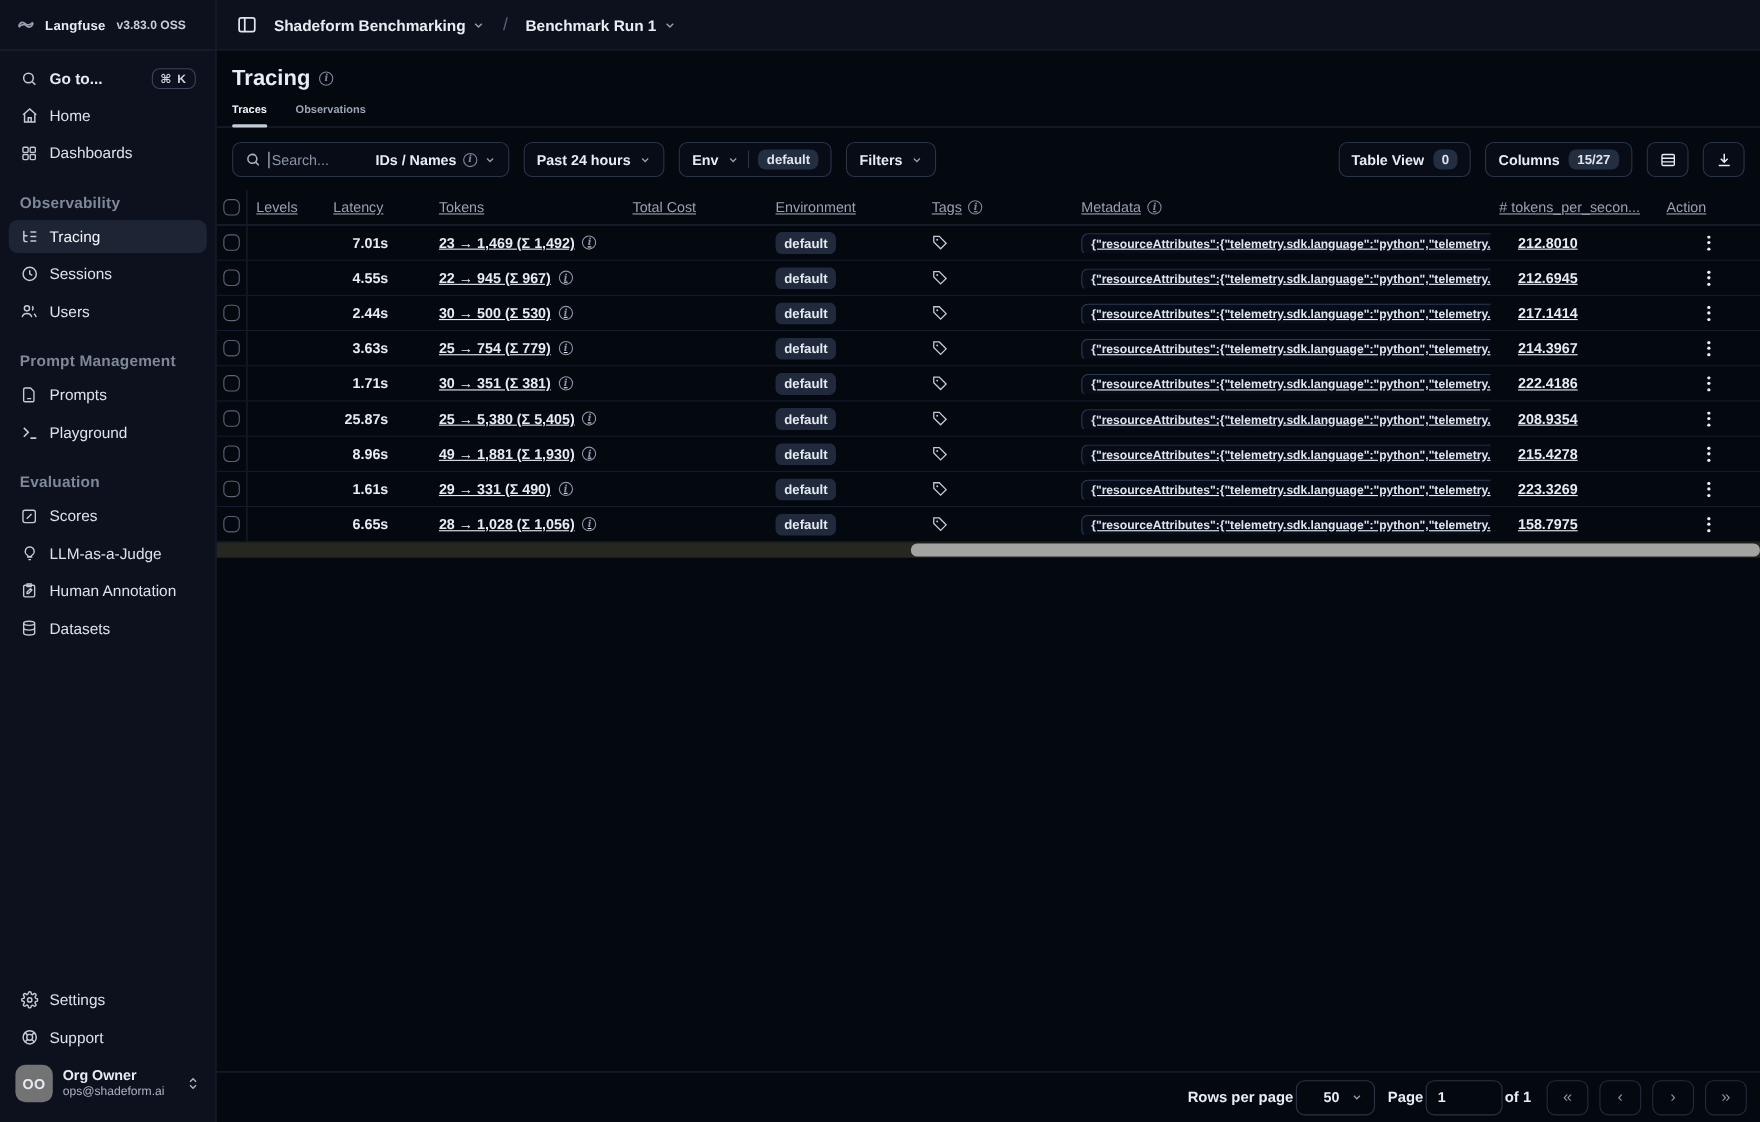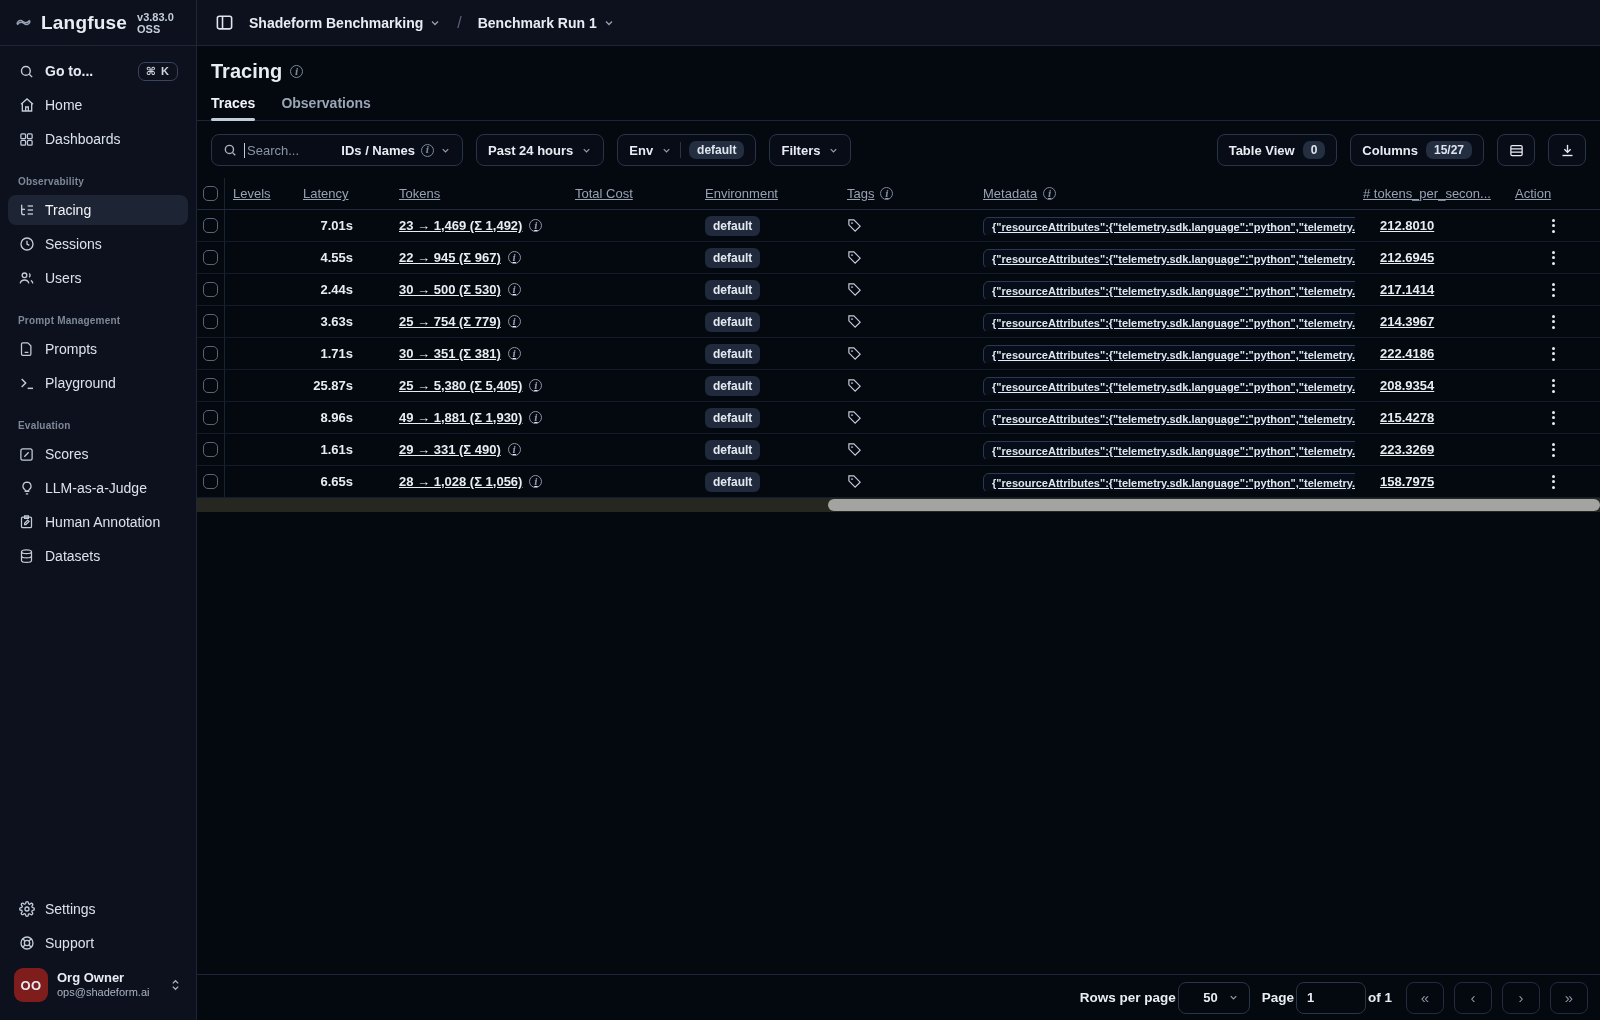--- a/index.html
+++ b/index.html
@@ -5,55 +5,55 @@
   * { margin:0; padding:0; box-sizing:border-box; }
   html,body { width:1600px; height:1020px; overflow:hidden; background:#04080f;
     font-family:"Liberation Sans","DejaVu Sans",sans-serif; color:#e8ecf3; }
   .app { display:flex; width:1600px; height:1020px; }
 
   
   .sidebar { width:197px; min-width:197px; height:100%; background:#0c111d;
     border-right:1px solid #1d2637; display:flex; flex-direction:column; }
   .logo-row { height:46px; display:flex; align-items:center; gap:8px; padding:0 14px;
     border-bottom:1px solid #1d2637; }
-  .brand { font-size:19px; font-weight:700; letter-spacing:.2px; }
+  .brand { font-size:12px; font-weight:700; letter-spacing:.2px; }
   .version { font-size:11px; font-weight:700; color:#c6cedb; margin-left:2px; }
   .sidebar-body { flex:1; display:flex; flex-direction:column; padding:10px 8px 12px; overflow:hidden; }
   .side-item { display:flex; align-items:center; gap:10px; height:30px; padding:0 10px;
     border-radius:8px; font-size:14px; font-weight:500; color:#dbe2ec; cursor:pointer; margin-bottom:4px; }
   .side-item .ic { width:17px; height:17px; display:flex; align-items:center; justify-content:center; color:#c3cbd8; flex:0 0 17px; }
   .side-item.active { background:#1d2433; color:#f3f6fa; }
   .goto { justify-content:flex-start; position:relative; color:#e6ebf3; font-weight:600; }
   .kbd { margin-left:auto; border:1px solid #3a445a; border-radius:7px; font-size:11px; font-weight:600;
     color:#cdd5e1; padding:2px 7px; letter-spacing:1px; }
-  .section-label { font-size:10px; font-weight:700; color:#7e8899; margin:18px 10px 8px; letter-spacing:.2px; }
+  .section-label { font-size:14px; font-weight:700; color:#7e8899; margin:18px 10px 8px; letter-spacing:.2px; }
   .sidebar-bottom { margin-top:auto; }
   .user-card { display:flex; align-items:center; gap:9px; padding:6px 6px; border-radius:8px; }
-  .avatar { width:34px; height:34px; border-radius:9px; background:#7f1d1d; color:#e6ebf3;
+  .avatar { width:34px; height:34px; border-radius:9px; background:#737373; color:#e6ebf3;
     display:flex; align-items:center; justify-content:center; font-size:13px; font-weight:700; letter-spacing:.5px; }
   .user-meta { display:flex; flex-direction:column; line-height:1.15; }
   .user-name { font-size:13px; font-weight:700; }
   .user-email { font-size:11px; color:#aab3c2; }
   .updown { margin-left:auto; color:#aab3c2; }
 
   
   .content { flex:1; display:flex; flex-direction:column; min-width:0; }
   .topbar { height:46px; background:#0c111d; border-bottom:1px solid #1d2637;
     display:flex; align-items:center; gap:12px; padding:0 14px; }
   .panel-toggle { width:26px; height:26px; border-radius:6px; display:flex; align-items:center; justify-content:center;
     color:#dfe5ee; cursor:pointer; }
   .crumb { display:flex; align-items:center; gap:6px; font-size:14px; font-weight:600; cursor:pointer; }
   .chev { color:#97a1b2; }
   .crumb-sep { color:#58627a; font-size:16px; font-weight:400; margin:0 4px; }
 
   main { flex:1; display:flex; flex-direction:column; background:#04080f; min-height:0; }
   .title-row { display:flex; align-items:center; gap:8px; padding:14px 0 4px 14px; }
   .page-title { font-size:20px; font-weight:700; }
   .tabs { display:flex; gap:26px; padding:8px 0 0 14px; border-bottom:1px solid #1d2637; }
-  .tab { font-size:14px; font-weight:600; color:#9aa5b5; padding-bottom:9px; position:relative; cursor:pointer; }
+  .tab { font-size:10px; font-weight:600; color:#9aa5b5; padding-bottom:9px; position:relative; cursor:pointer; }
   .tab.active { color:#f1f5fa; }
   .tab.active::after { content:""; position:absolute; left:0; right:0; bottom:-1px; height:3px;
     background:#c3cbd8; border-radius:2px; }
 
   
   .toolbar { display:flex; align-items:flex-end; gap:13px; padding:13px 14px 12px; }
   .tb-right { margin-left:auto; display:flex; align-items:center; gap:13px; }
   .control { height:32px; border:1px solid #2a3447; border-radius:8px; background:#070c16;
     display:flex; align-items:center; gap:8px; padding:0 11px; font-size:13px; font-weight:600; color:#e8ecf3; cursor:pointer; }
   .search-box { width:252px; cursor:text; gap:7px; }

